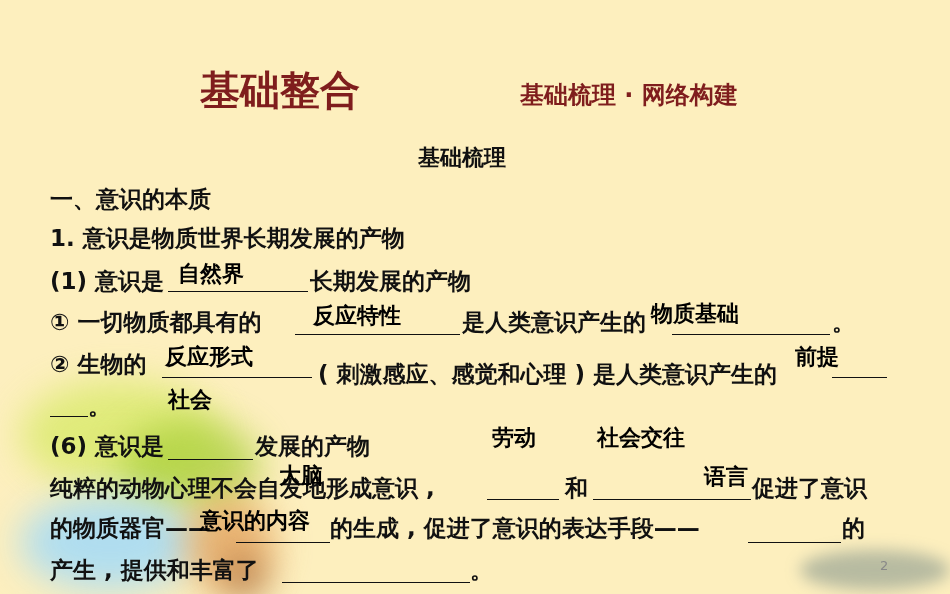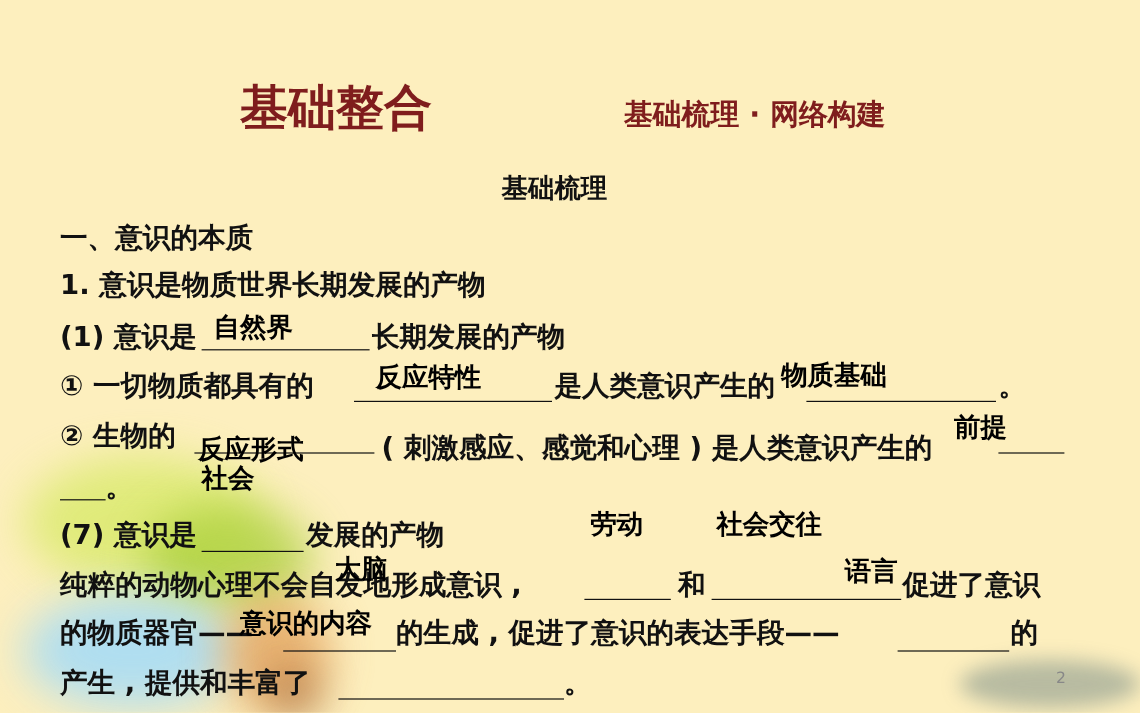--- a/index.html
+++ b/index.html
@@ -42,21 +42,21 @@
 <div class="ul" style="left:672px;top:334px;width:158px;"></div>
 <div class="t" style="left:832px;top:308px;">。</div>
 
 <div class="t" style="left:50px;top:350px;">② 生物的</div>
 <div class="ul" style="left:162px;top:377px;width:150px;"></div>
 <div class="t" style="left:318px;top:360px;">( 刺激感应、感觉和心理 ) 是人类意识产生的</div>
 <div class="ul" style="left:832px;top:377px;width:55px;"></div>
 <div class="ul" style="left:50px;top:416px;width:38px;"></div>
 <div class="t" style="left:88px;top:392px;">。</div>
 
-<div class="t" style="left:50px;top:432px;">(7) 意识是</div>
+<div class="t" style="left:50px;top:432px;">(6) 意识是</div>
 <div class="ul" style="left:168px;top:459px;width:85px;"></div>
 <div class="t" style="left:255px;top:432px;">发展的产物</div>
 
 <div class="t" style="left:50px;top:474px;">纯粹的动物心理不会自发地形成意识 ,</div>
 <div class="ul" style="left:487px;top:499px;width:72px;"></div>
 <div class="t" style="left:565px;top:474px;">和</div>
 <div class="ul" style="left:593px;top:499px;width:158px;"></div>
 <div class="t" style="left:752px;top:474px;">促进了意识</div>
 
 <div class="t" style="left:50px;top:514px;">的物质器官——</div>
@@ -65,21 +65,21 @@
 <div class="ul" style="left:748px;top:542px;width:93px;"></div>
 <div class="t" style="left:842px;top:514px;">的</div>
 
 <div class="t" style="left:50px;top:556px;">产生 , 提供和丰富了</div>
 <div class="ul" style="left:282px;top:582px;width:188px;"></div>
 <div class="t" style="left:470px;top:556px;">。</div>
 
 <div class="red" style="left:178px;top:261px;">自然界</div>
 <div class="red" style="left:313px;top:303px;">反应特性</div>
 <div class="red" style="left:651px;top:301px;">物质基础</div>
-<div class="red" style="left:165px;top:363px;text-align:center;">反应形式</div>
+<div class="red" style="left:165px;top:344px;text-align:center;">反应形式</div>
 <div class="red" style="left:795px;top:344px;">前提</div>
 <div class="red" style="left:168px;top:387px;">社会</div>
 <div class="red" style="left:492px;top:425px;">劳动</div>
 <div class="red" style="left:597px;top:425px;">社会交往</div>
 <div class="red" style="left:232px;top:463px;margin-left:47px;">大脑</div>
 <div class="red" style="left:704px;top:464px;">语言</div>
 <div class="red" style="left:200px;top:508px;">意识的内容</div>
 
 <div class="page-num">2</div>
 

